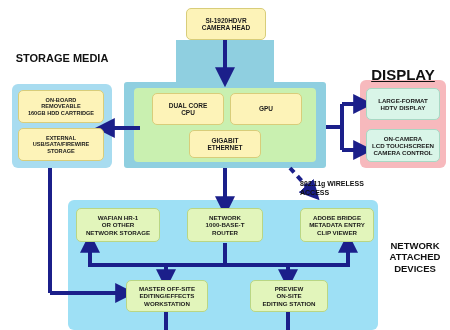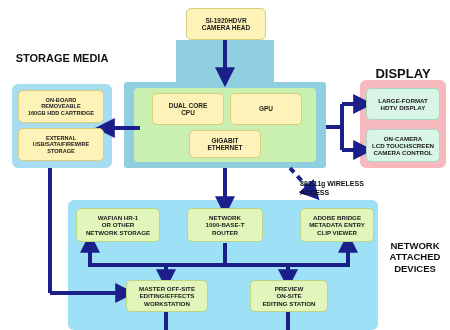--- a/index.html
+++ b/index.html
@@ -127,21 +127,21 @@
       <line x1="166" y1="312" x2="166" y2="330"></line>
       <line x1="288" y1="312" x2="288" y2="330"></line>
     </g>
   </svg>
 
   <div class="hdr" style="left:14px; top:52px; width:96px; font-size:11px;">
     <span>STORAGE</span>
     <span>MEDIA</span>
   </div>
 
-  <div class="hdr" style="left:360px; top:66px; width:86px; font-size:13px;">
+  <div class="hdr" style="left:360px; top:66px; width:86px; font-size:15px;text-decoration:underline;">
     <span>DISPLAY</span>
   </div>
 
   <div class="hdr" style="left:382px; top:240px; width:66px; font-size:9.5px; text-align:center;">
     <span>NETWORK</span>
     <span>ATTACHED</span>
     <span>DEVICES</span>
   </div>
 
   <div class="wifi-label" style="left:300px; top:180px; width:88px; font-size:7px;">

